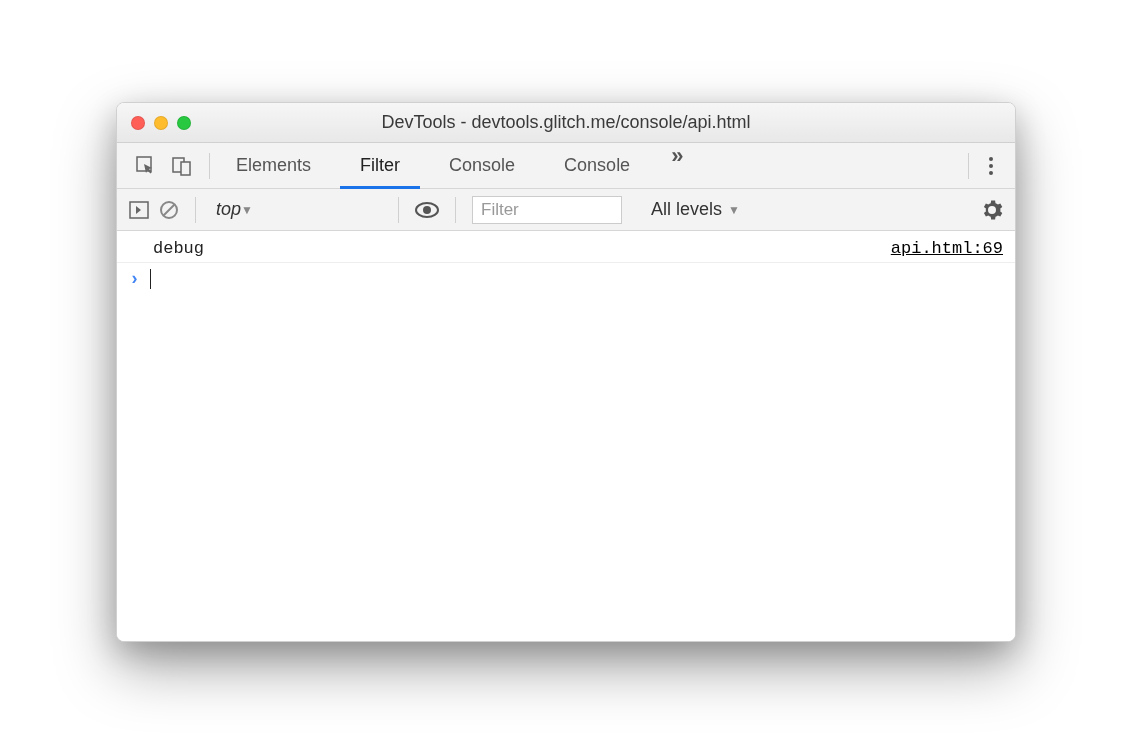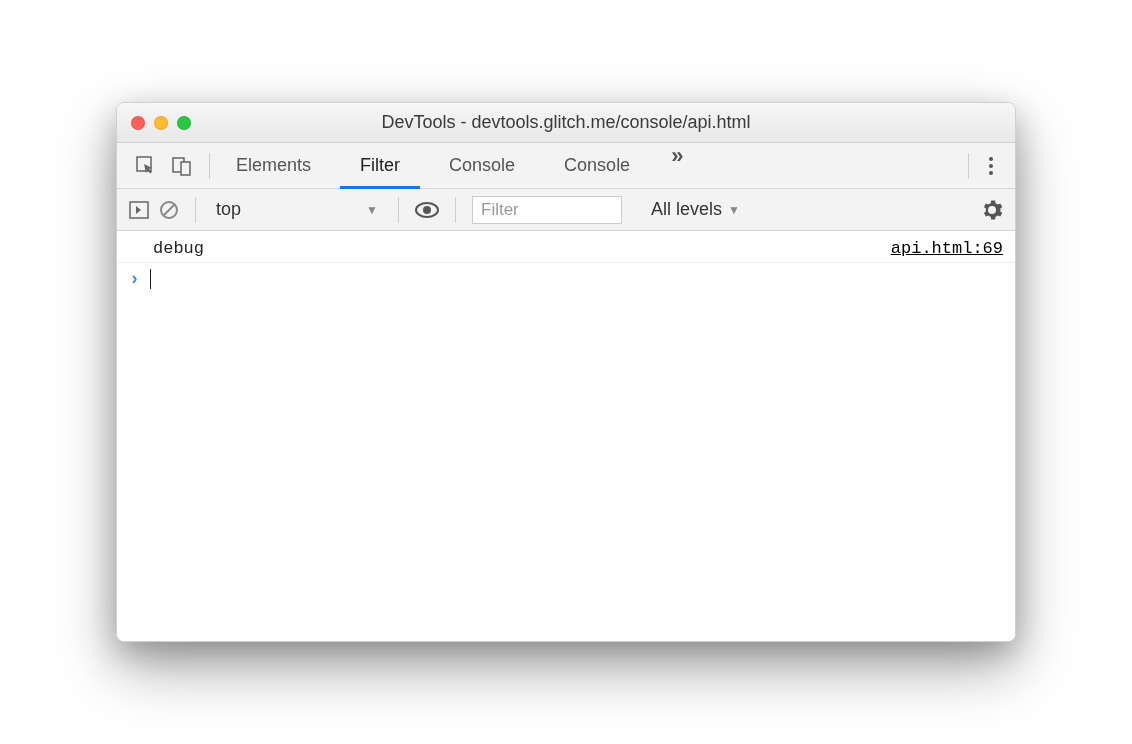--- a/index.html
+++ b/index.html
@@ -126,21 +126,21 @@
       gap: 10px;
     }
     .context-dropdown {
       display: flex;
       align-items: center;
       font-size: 18px;
       color: #333;
       cursor: pointer;
       padding: 0 4px;
       min-width: 170px;
-      justify-content: space-between;
+      font-style: italic;
     }
     .dropdown-caret {
       color: #888;
       font-size: 12px;
     }
     .filter-input {
       width: 150px;
       height: 28px;
       border: 1px solid #ccc;
       background: #fff;

